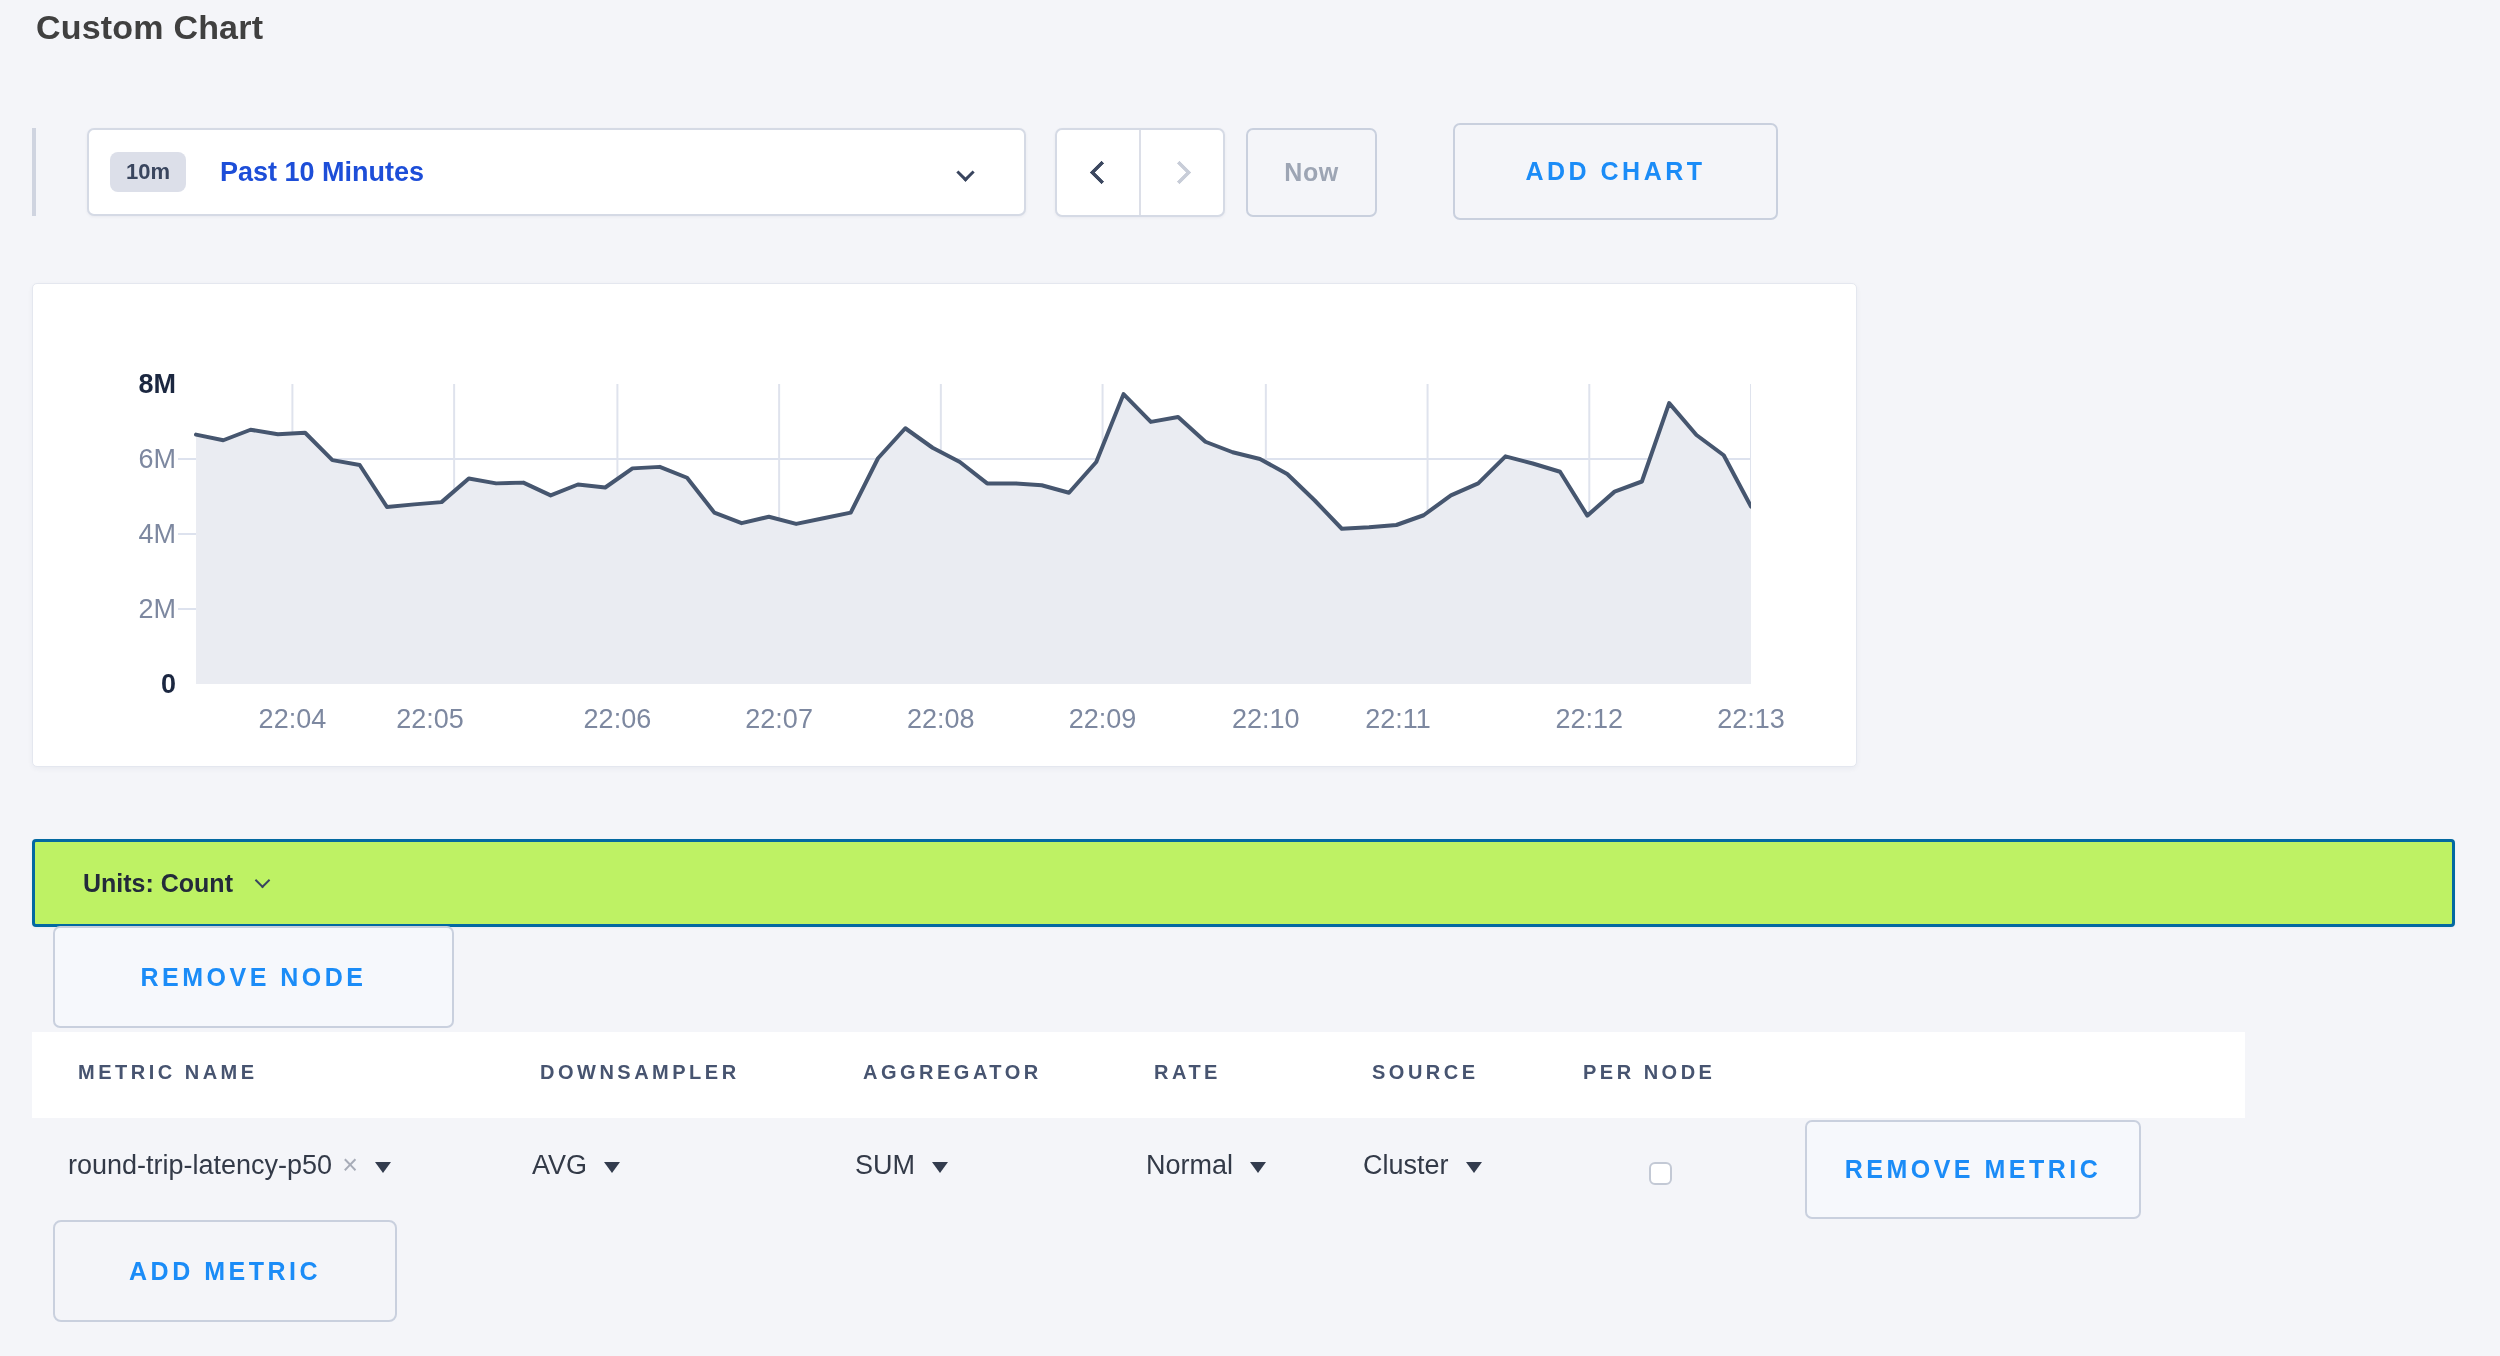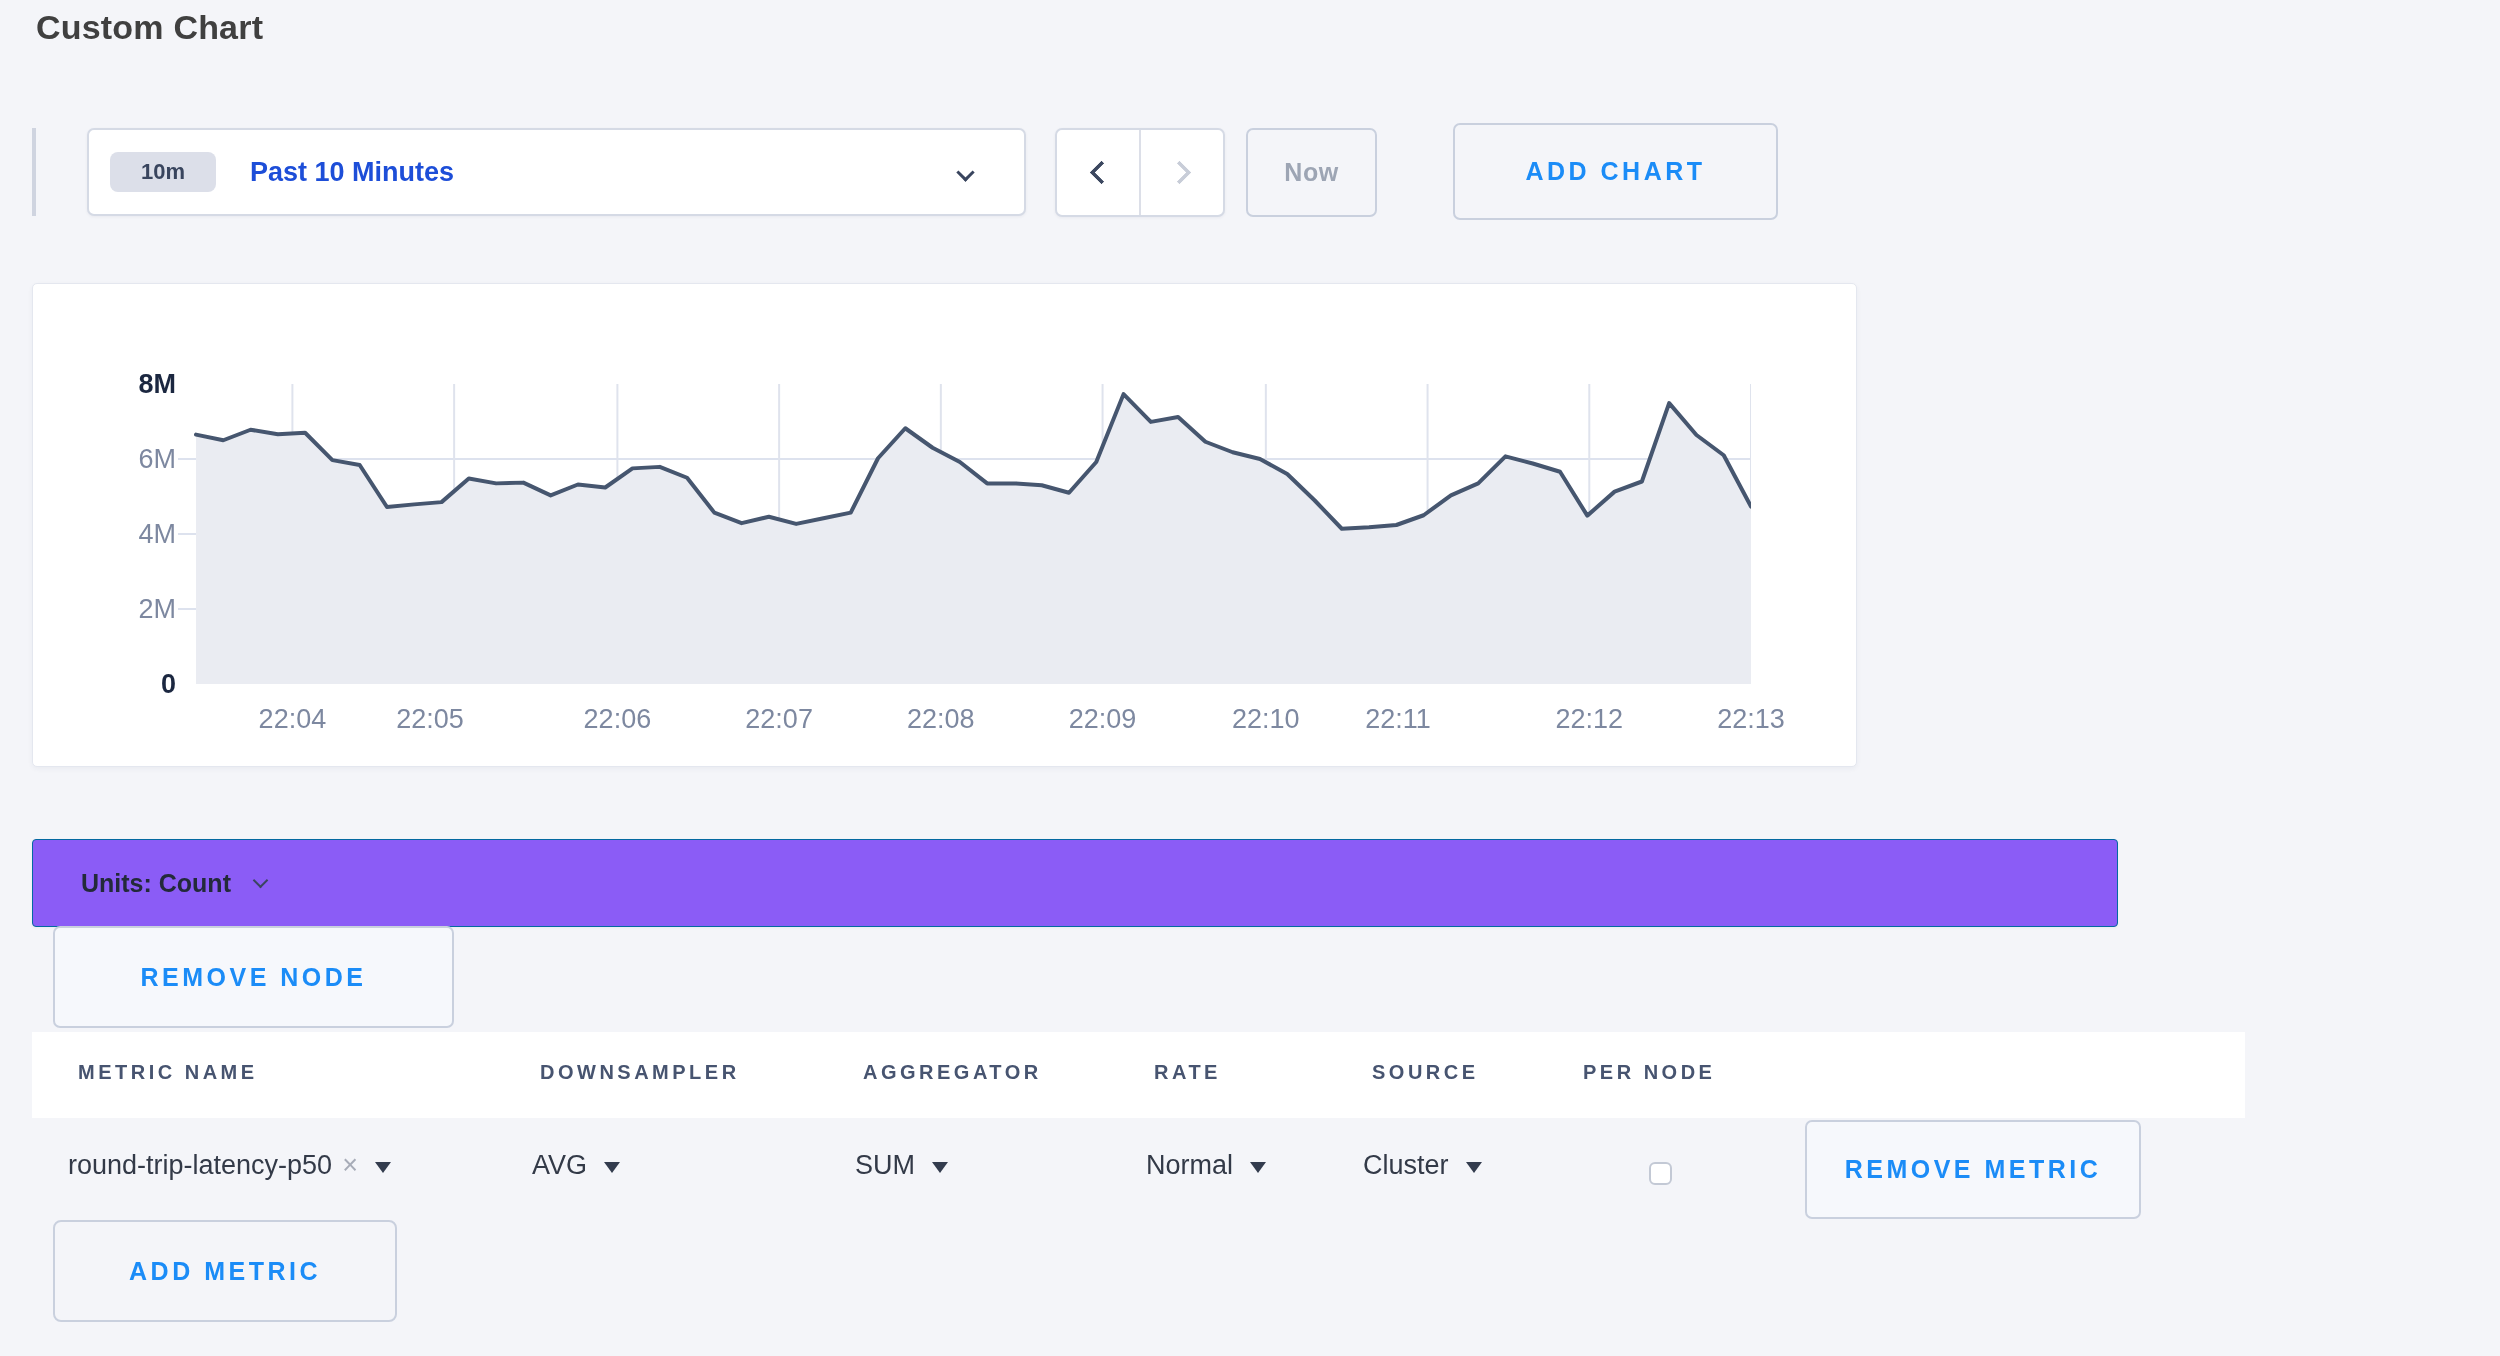--- a/index.html
+++ b/index.html
@@ -8,21 +8,21 @@
   .page { position:relative; width:2500px; height:1356px; background:#f4f5f9; overflow:hidden; }
 
   
   .page-title { position:absolute; left:36px; top:8px; font-size:34px; font-weight:600; color:#404040; letter-spacing:0.2px; }
 
   
   .accent-line { position:absolute; left:32px; top:128px; width:4px; height:88px; background:#cfd4e0; }
   .time-dropdown { position:absolute; left:87px; top:128px; width:939px; height:88px; background:#fff;
       border:2px solid #d5dae5; border-radius:7px; display:flex; align-items:center; cursor:pointer;
       box-shadow:0 1px 3px rgba(46,58,89,0.06); }
-  .time-badge { margin-left:21px; background:#dcdfe9; border-radius:8px; padding:7px 31px; font-size:22px; font-weight:bold; color:#39455e; }
+  .time-badge { margin-left:21px; background:#dcdfe9; border-radius:8px; padding:7px 16px; font-size:22px; font-weight:bold; color:#39455e; }
   .time-label { margin-left:34px; font-size:27px; font-weight:bold; color:#1d4ed8; }
   .time-chev { position:absolute; right:52px; top:36px; color:#39455e; }
 
   .chev { display:inline-block; width:13px; height:13px; border-right:3px solid currentColor; border-bottom:3px solid currentColor; }
   .chev.down  { transform:rotate(45deg); }
   .chev.left  { width:17px; height:17px; border-width:4px; transform:rotate(135deg); border-radius:1px; }
   .chev.right { width:17px; height:17px; border-width:4px; transform:rotate(-45deg); border-radius:1px; }
 
   .nav-group { position:absolute; left:1055px; top:128px; width:170px; height:89px; background:#fff;
       border:2px solid #d5dae5; border-radius:7px; display:flex; box-shadow:0 1px 3px rgba(46,58,89,0.06); }
@@ -38,22 +38,22 @@
 
   
   .chart-card { position:absolute; left:32px; top:283px; width:1825px; height:484px; background:#fff;
       border:1px solid #e4e7ef; border-radius:5px; box-shadow:0 2px 5px rgba(46,58,89,0.05); }
   .chart-svg { position:absolute; left:145px; top:100px; }
   .y-label { position:absolute; left:40px; width:103px; text-align:right; font-size:27px; color:#7d88a0; line-height:32px; }
   .y-label.major { color:#1b2740; font-weight:bold; }
   .x-label { position:absolute; top:420px; width:160px; margin-left:-80px; text-align:center; font-size:27px; color:#7d88a0; }
 
   
-  .units-bar { position:absolute; left:32px; top:839px; width:2086px; height:88px; background:#8b5cf6;
-      border:1px solid #0369a1; border-radius:4px; display:flex; align-items:center; cursor:pointer;
+  .units-bar { position:absolute; left:32px; top:839px; width:2423px; height:88px; background:#bef264;
+      border:3px solid #0369a1; border-radius:4px; display:flex; align-items:center; cursor:pointer;
       box-shadow:0 1px 3px rgba(46,58,89,0.05); }
   .units-label { margin-left:48px; font-size:25px; font-weight:bold; color:#232a3a; }
   .units-bar .chev.down { width:11px; height:11px; border-width:2.5px; color:#3a4560; margin-left:24px; margin-top:-6px; }
 
   .remove-chart-btn { position:absolute; left:53px; top:926px; width:401px; height:102px; font-size:25px; color:#1b8cf7; background:#f6f8fc; }
 
   
   .table-header { position:absolute; left:32px; top:1032px; width:2213px; height:86px; background:#fff; }
   .th-cell { position:absolute; top:29px; font-size:20px; font-weight:bold; letter-spacing:3.5px; color:#475470; white-space:nowrap; }
 

